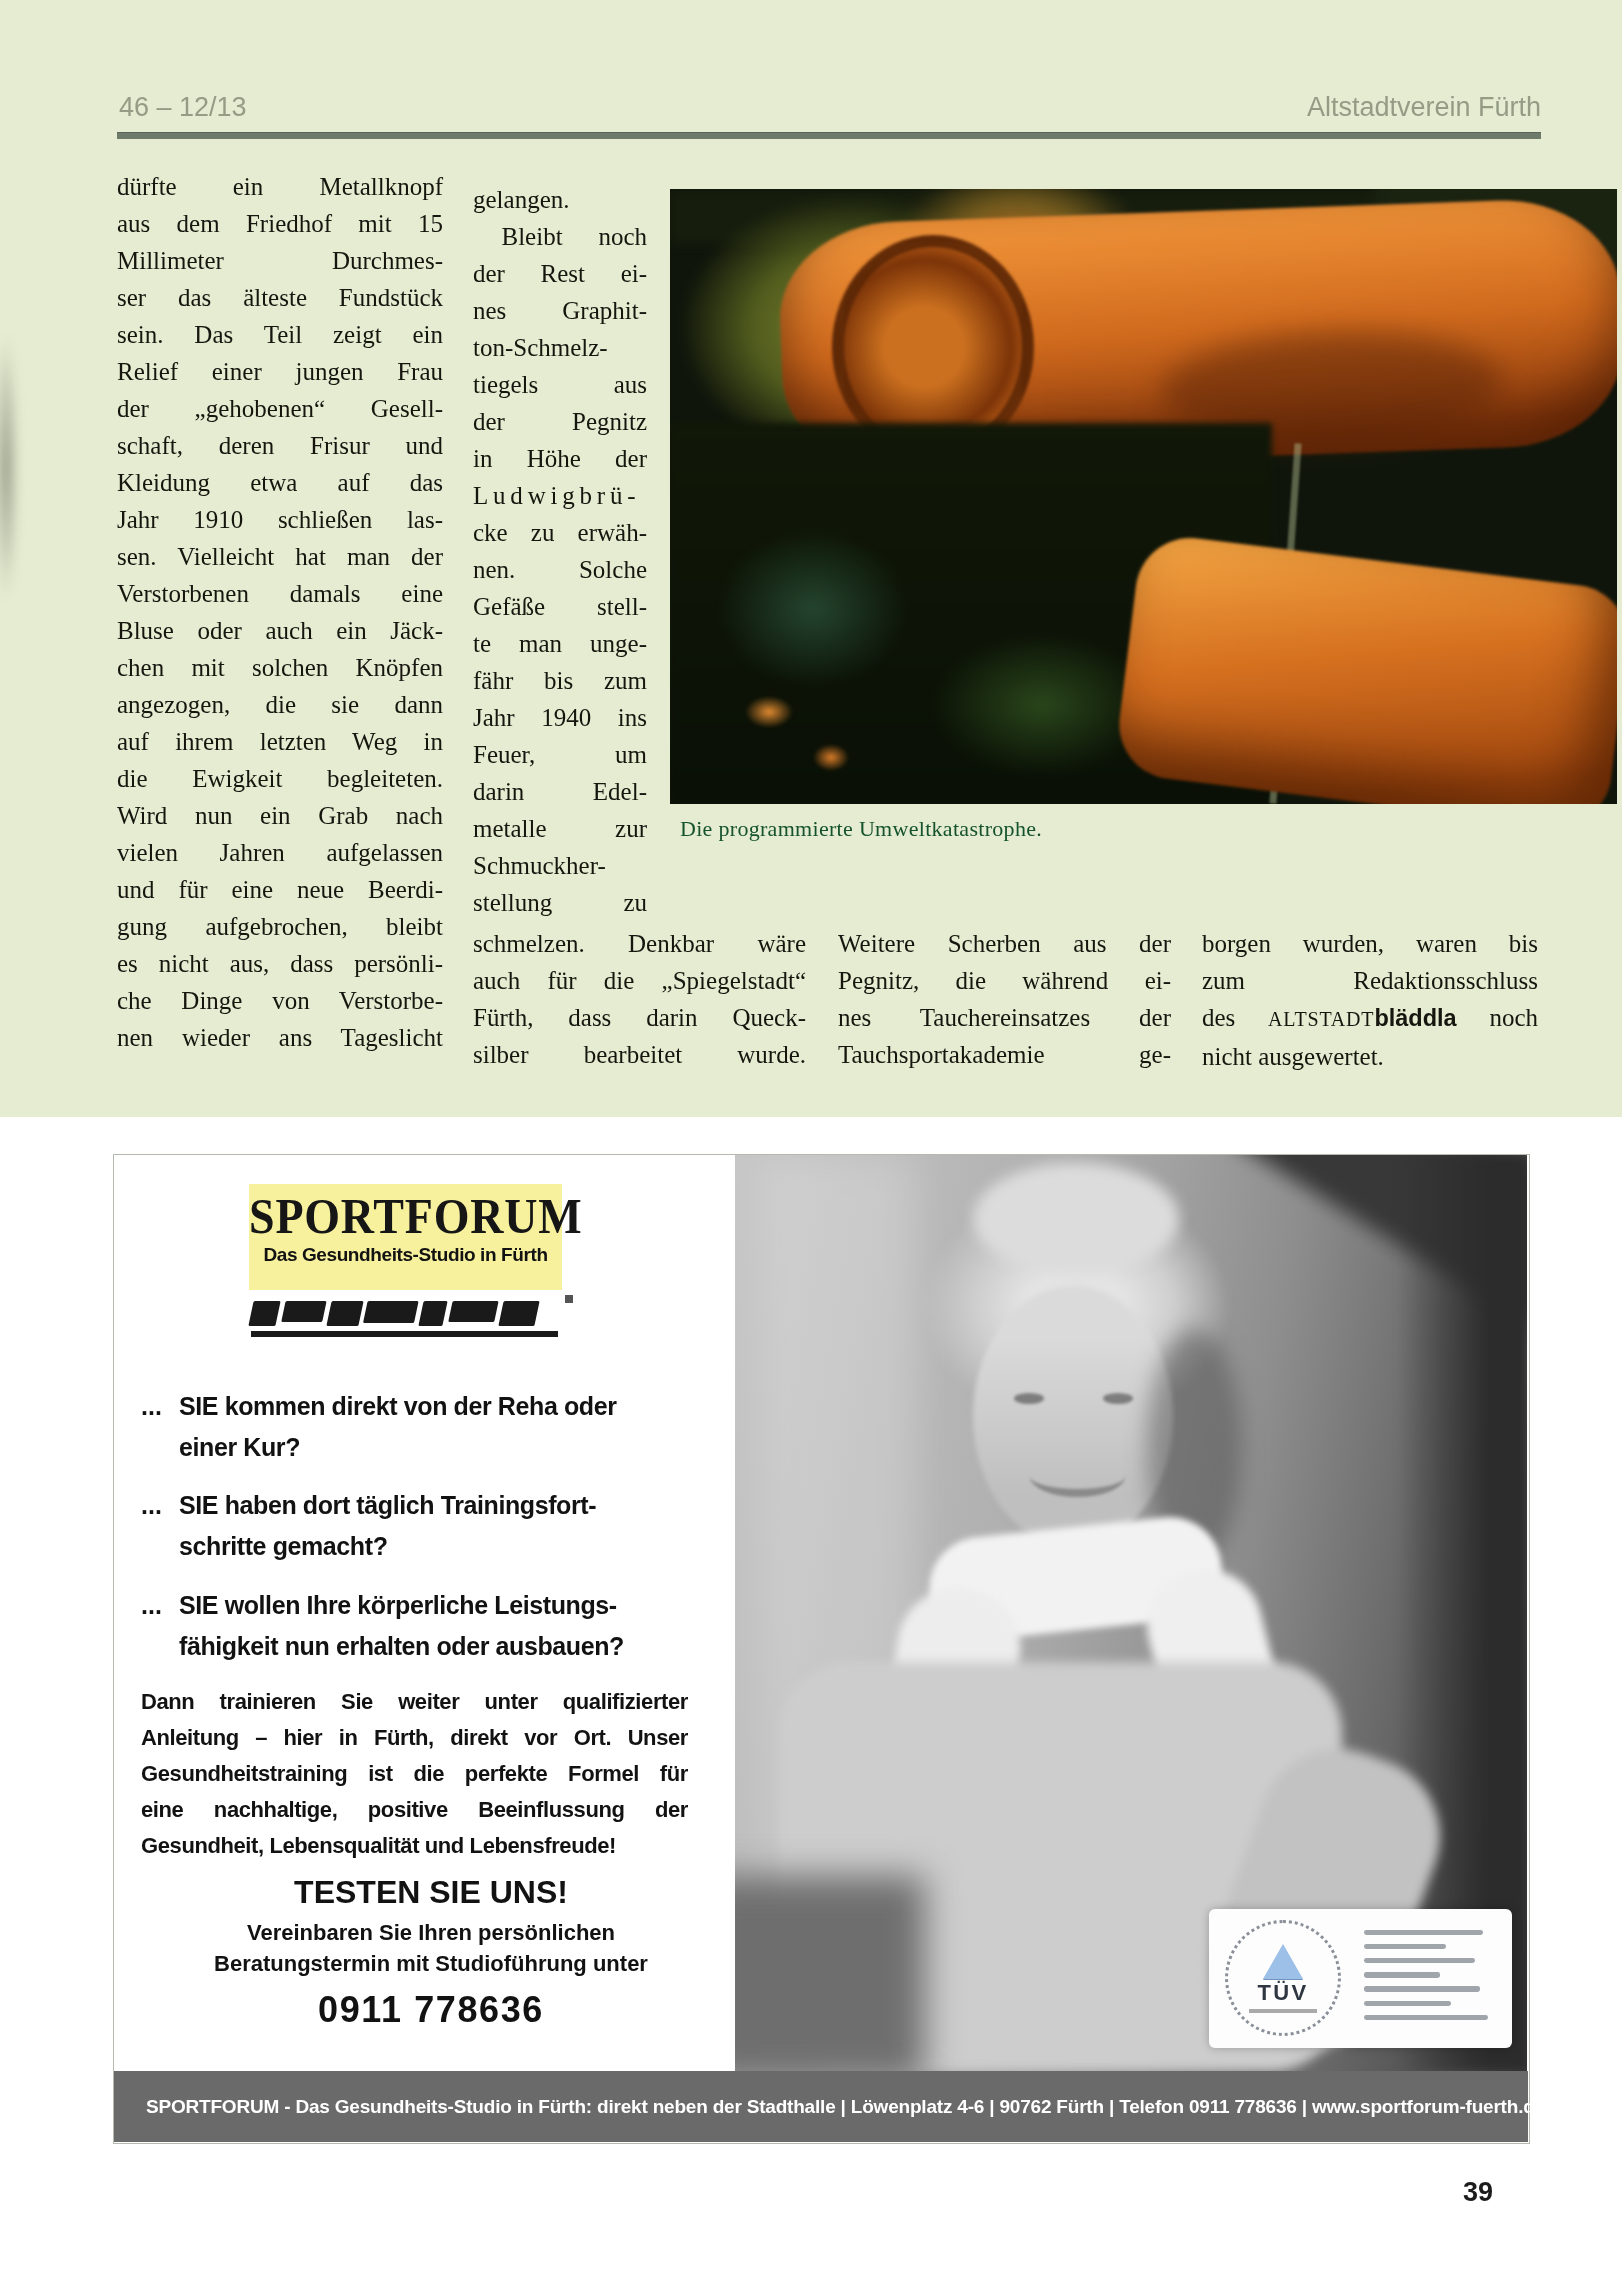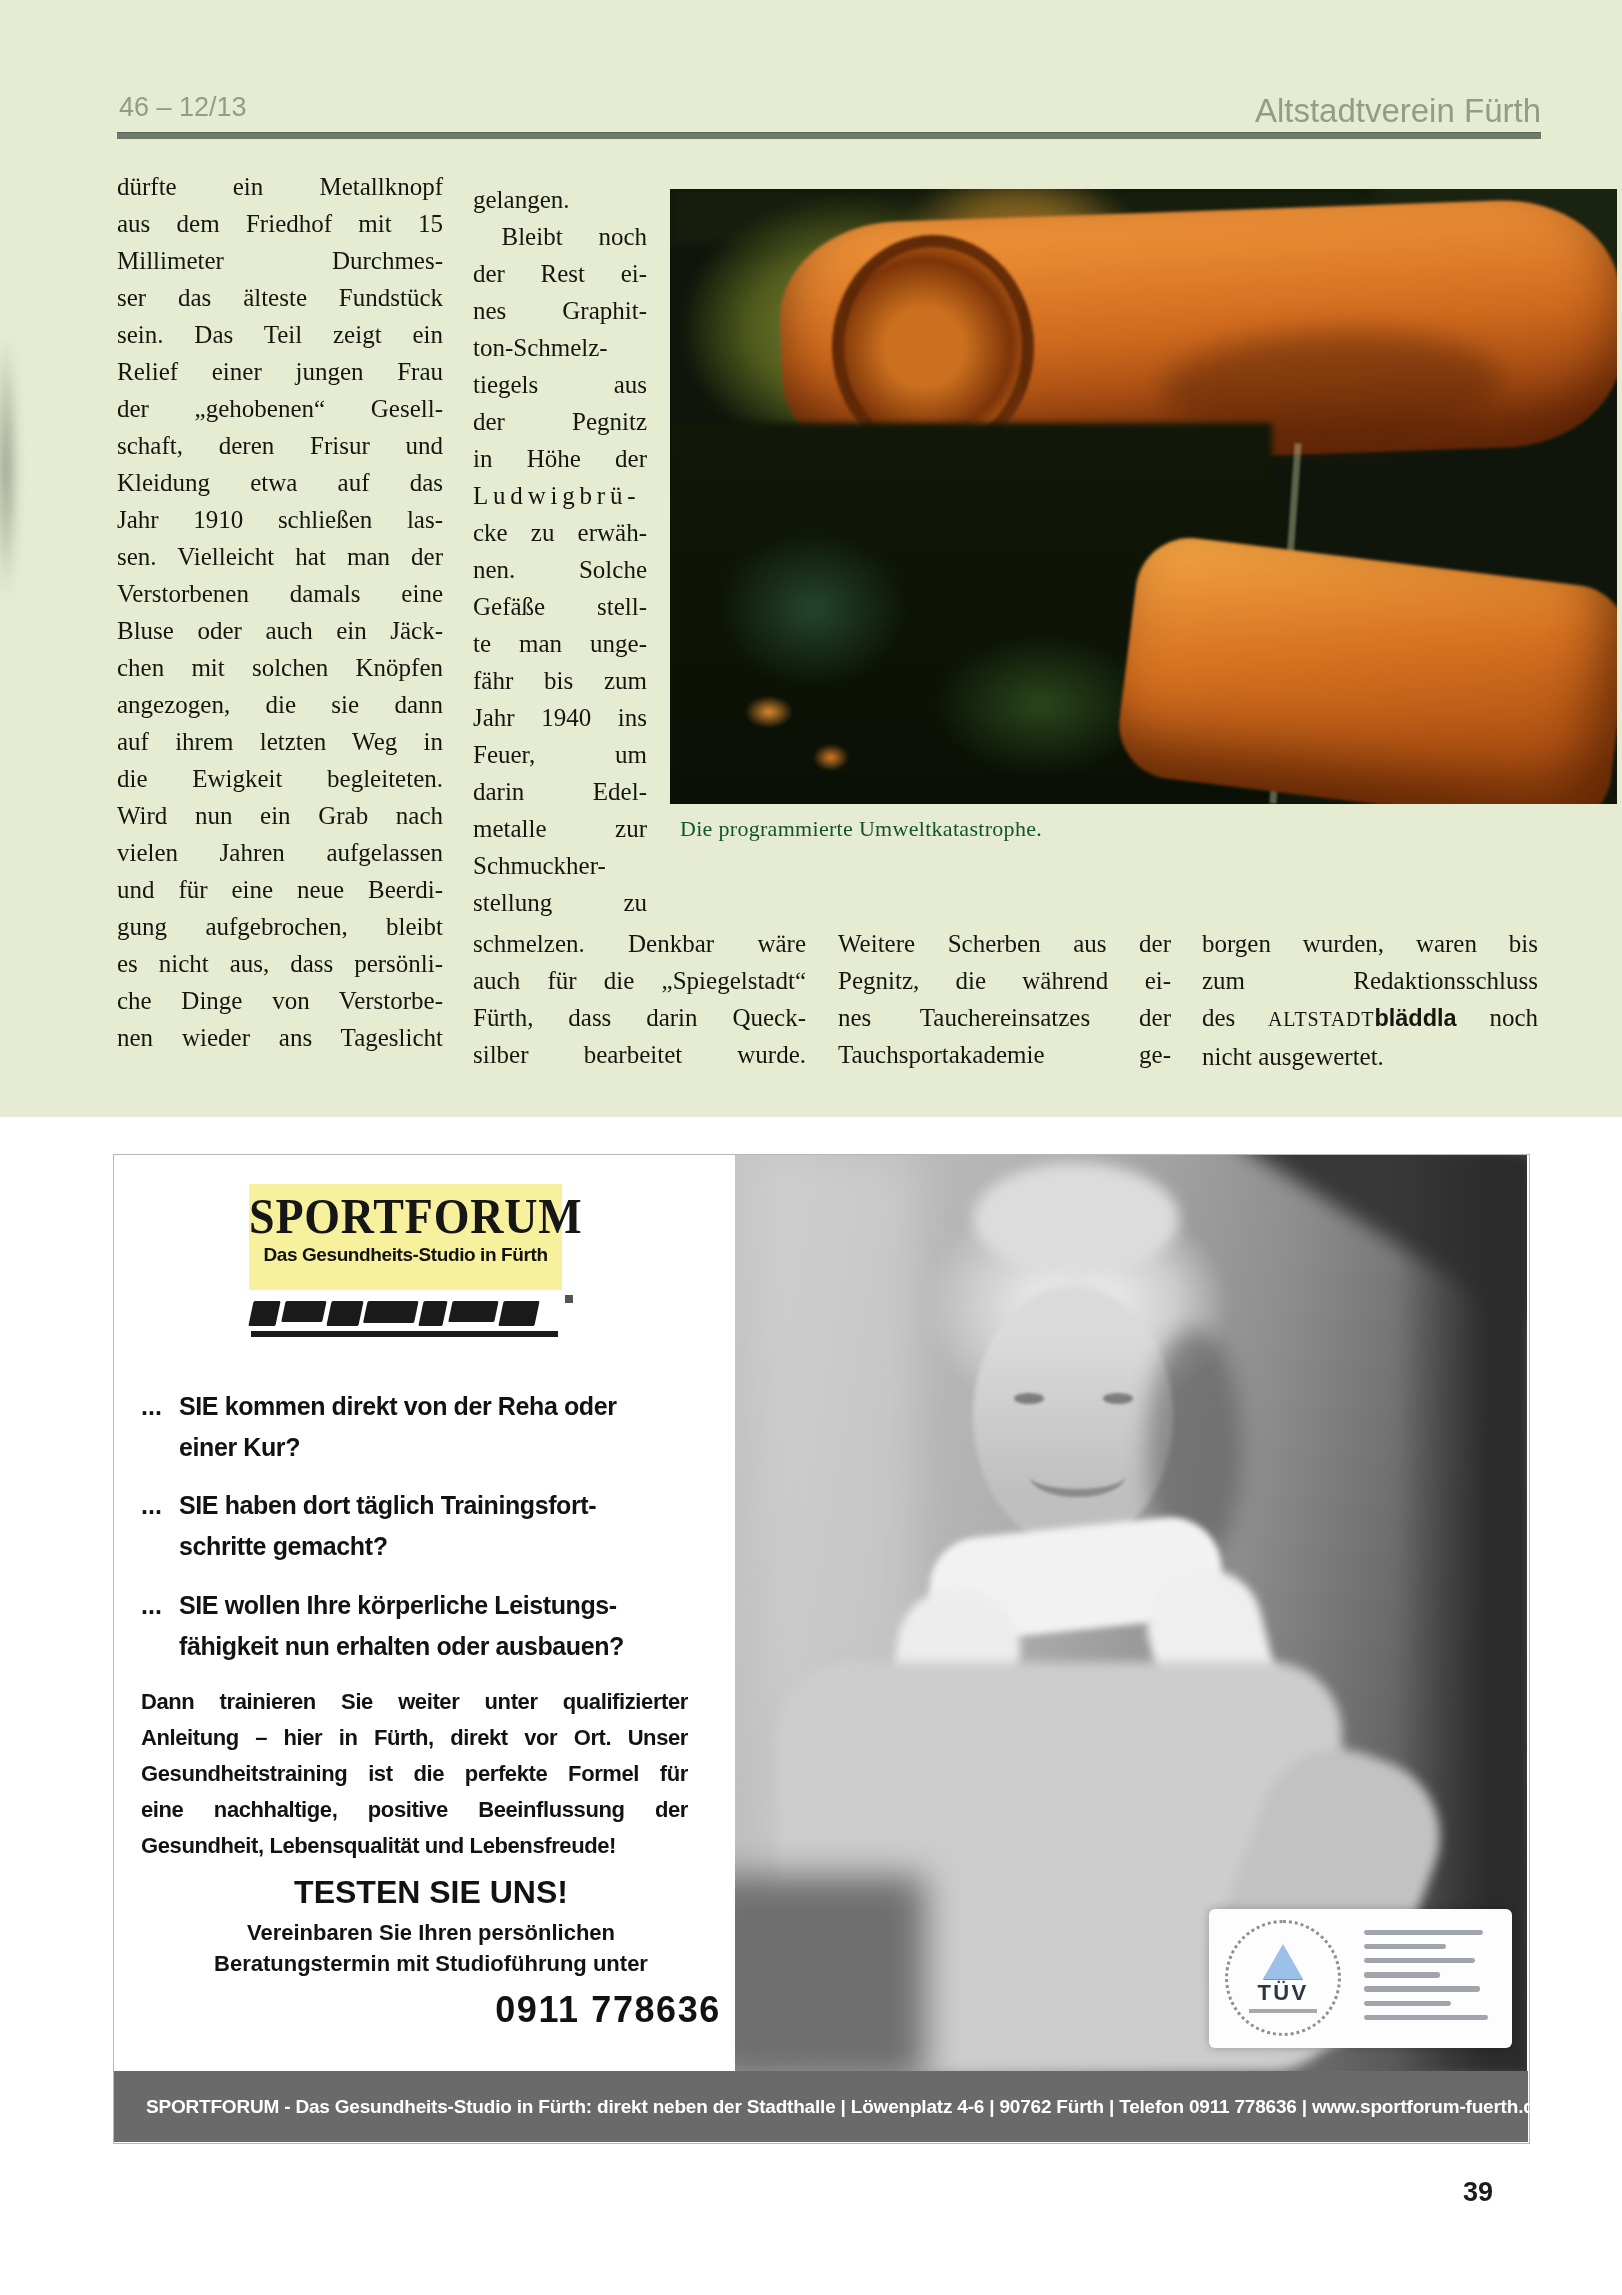--- a/index.html
+++ b/index.html
@@ -4,21 +4,21 @@
 <style>
   html,body{margin:0;padding:0;background:#ffffff;}
   .canvas{position:relative;width:1623px;height:2295px;background:#ffffff;overflow:hidden;
           font-family:"Liberation Serif",serif;color:#16160f;}
   .abs{position:absolute;}
 
   
   .green{left:0;top:0;width:1623px;height:1117px;background:#e5ecd1;}
   .hdr-issue{left:119px;top:92px;font-family:"Liberation Sans",sans-serif;font-size:27px;color:#959c86;}
   .hdr-title{left:951px;top:92px;width:590px;text-align:right;font-family:"Liberation Sans",sans-serif;
-             font-size:33px;color:#959c86;}
+             font-size:27px;color:#959c86;}
   .hdr-rule{left:117px;top:132px;width:1424px;height:5.5px;background:#6e7a6a;border-top:1.6px solid #59655a;}
   .edge-smudge{left:-6.3px;top:333px;width:24px;height:269px;
                background:radial-gradient(closest-side,rgba(78,84,72,.55),rgba(78,84,72,0));filter:blur(5.5px);}
 
   .col{line-height:37px;font-size:25px;}
   .col .line,.bcol .line{text-align:justify;text-align-last:justify;}
   .line.nj{text-align-last:left;}
   .line.ind{padding-left:28.5px;}
   .line.ls{letter-spacing:4.8px;}
   .sc{font-size:0.8em;letter-spacing:0.8px;}
@@ -86,21 +86,21 @@
   .bpfx{width:38px;font-weight:bold;font-size:25px;line-height:41px;}
   .blines{flex:1;}
   .bl{font-weight:bold;font-size:25px;line-height:41px;letter-spacing:-0.4px;}
   .ad-body{left:27px;top:529px;width:547px;}
   .ad-body .line{font-weight:bold;font-size:22px;line-height:36px;letter-spacing:-0.4px;
                  text-align:justify;text-align-last:justify;}
   .ad-body .line.nj{text-align-last:left;}
   .cta-title{left:27px;top:719px;width:580px;text-align:center;font-weight:bold;font-size:32px;}
   .cta-l1{left:27px;top:765px;width:580px;text-align:center;font-weight:bold;font-size:22px;}
   .cta-l2{left:27px;top:796px;width:580px;text-align:center;font-weight:bold;font-size:22px;}
-  .cta-phone{left:27px;top:834px;width:580px;text-align:right;font-weight:bold;font-size:36px;letter-spacing:1.6px;}
+  .cta-phone{left:27px;top:834px;width:580px;text-align:center;font-weight:bold;font-size:36px;letter-spacing:1.6px;}
   .ad-bar{left:0px;top:916px;width:1414px;height:71px;background:#6a6a6a;display:flex;align-items:center;}
   .ad-bar span{color:#ffffff;font-weight:bold;font-size:19px;letter-spacing:-0.2px;padding-left:32px;white-space:nowrap;}
 
   
   .ad-photo{left:621px;top:0px;width:792px;height:916px;overflow:hidden;
     background:linear-gradient(100deg,#c6c6c6 0%,#b0b0b0 35%,#8e8e8e 60%,#555555 88%,#3c3c3c 100%);}
   .ad-photo>div{position:absolute;}
   .w-beam{right:-71px;top:-55px;width:364px;height:143px;background:#383838;
           transform:rotate(32deg);filter:blur(9.5px);}
   .w-light{left:24px;top:0;width:158px;height:916px;background:rgba(255,255,255,.20);filter:blur(19px);}

